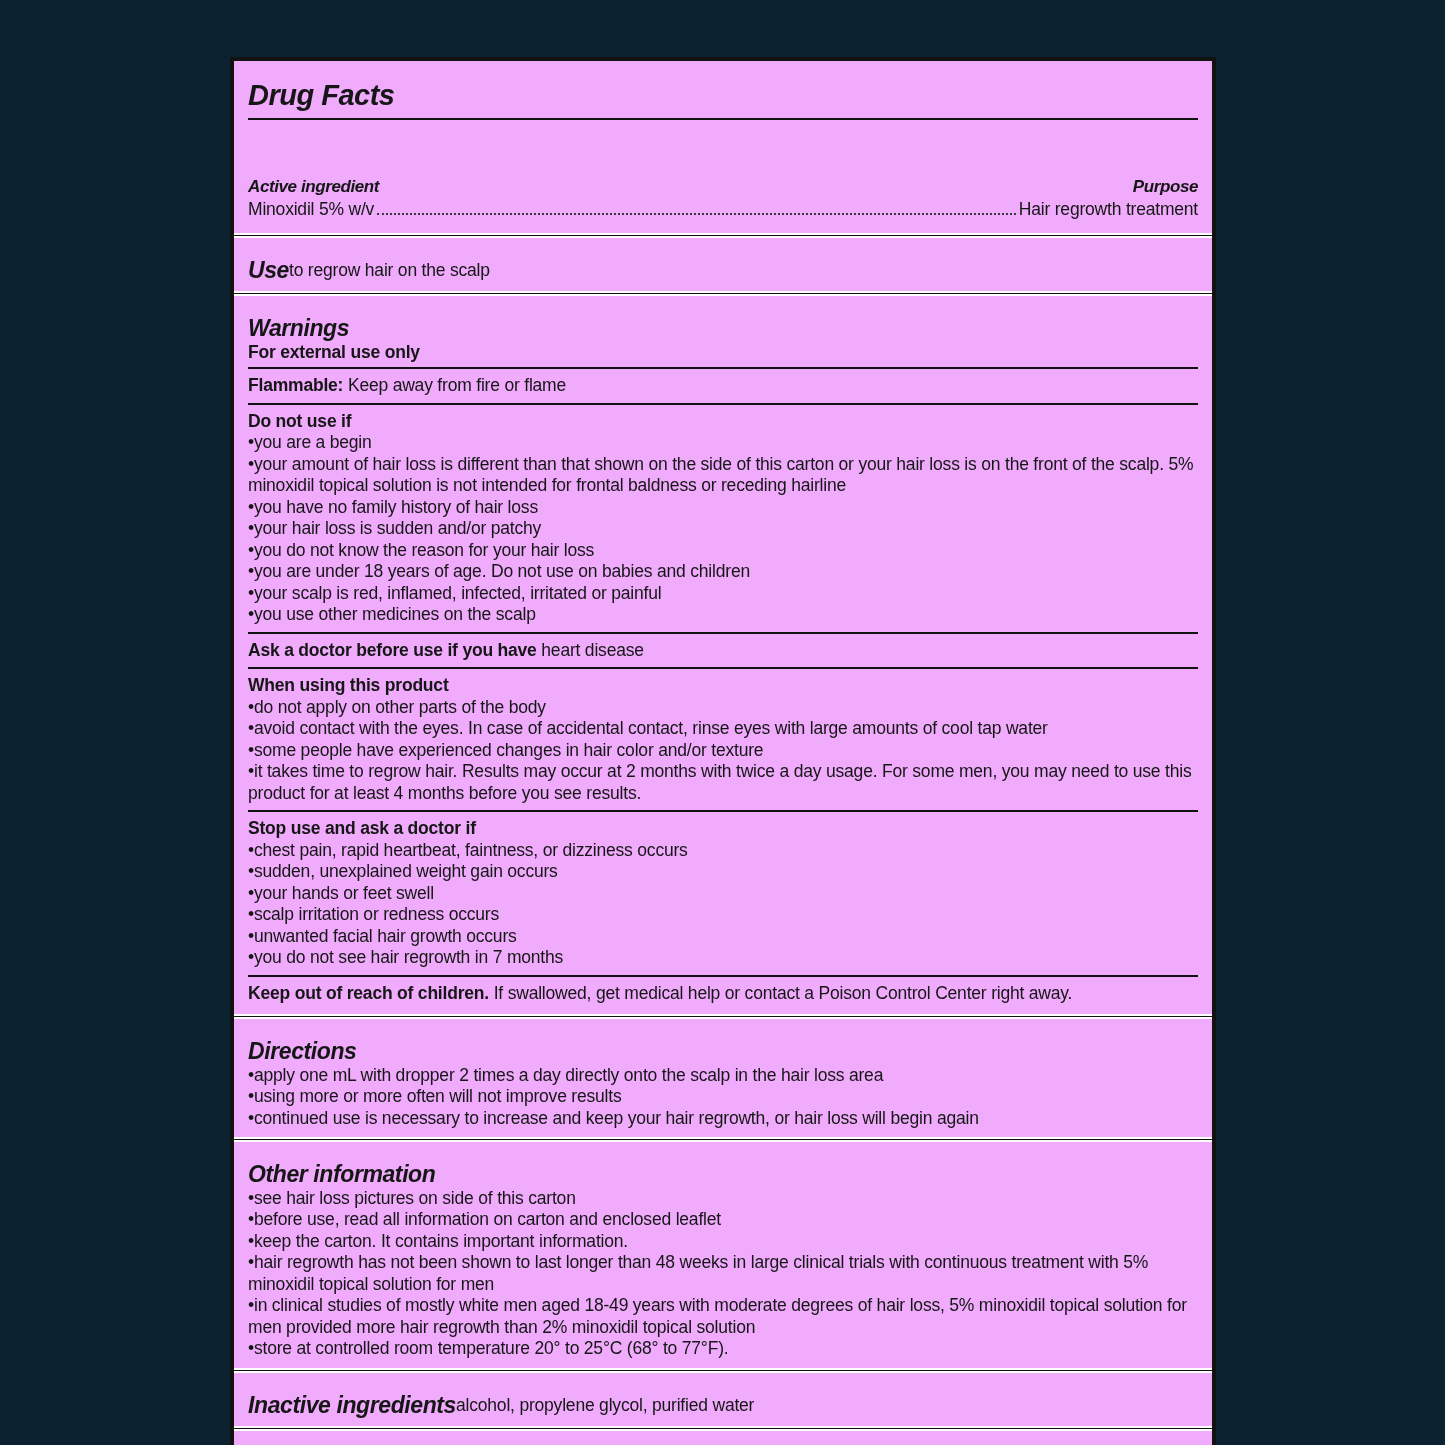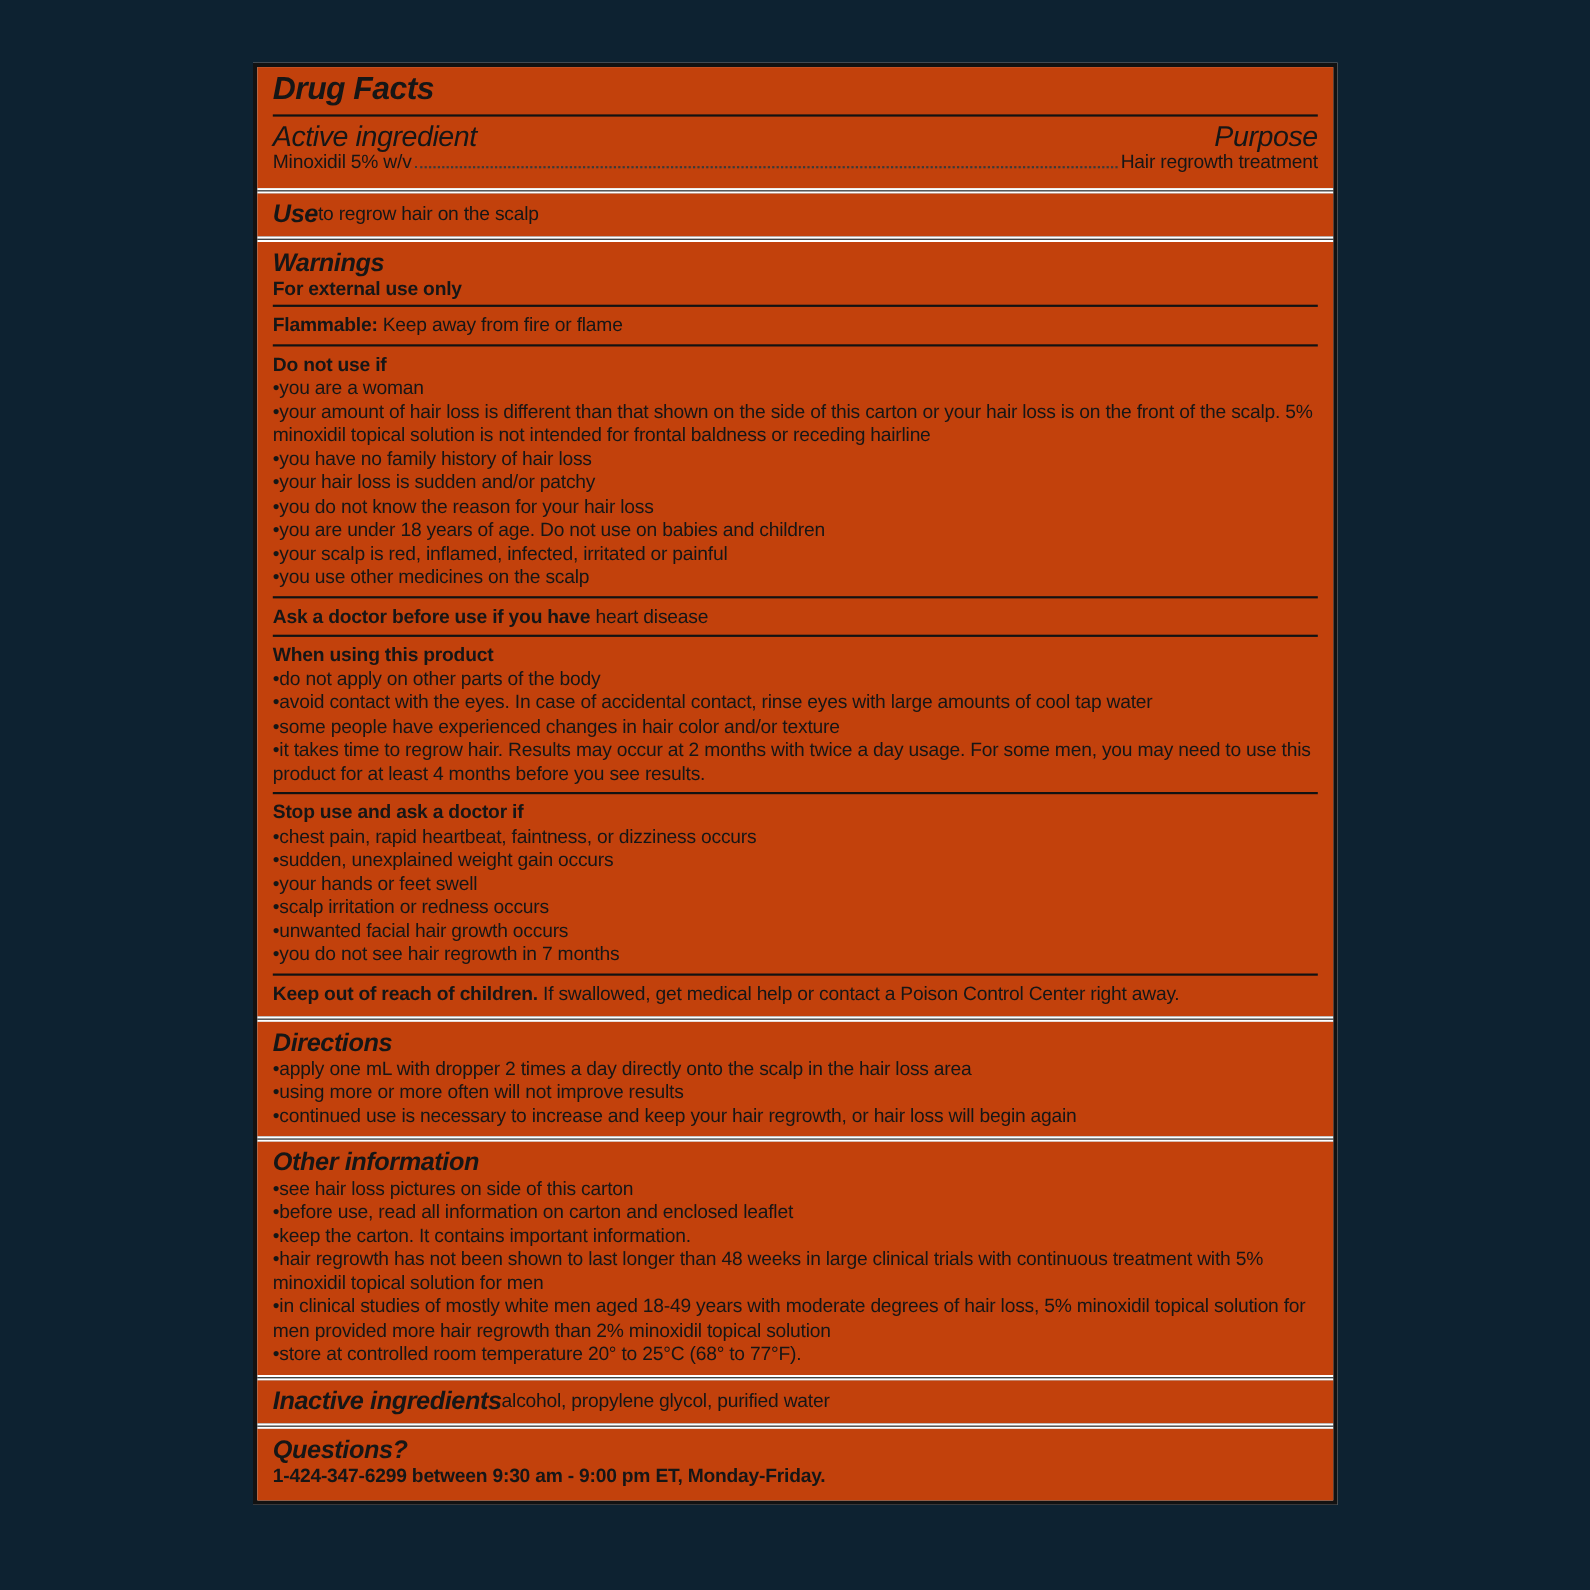--- a/index.html
+++ b/index.html
@@ -13,22 +13,22 @@
   }
   .panel {
     position: absolute;
     left: 230px;
     top: 57px;
     width: 986px;
     background: #ffffff;
     border: 4px solid #121212;
   }
   .section {
-    background: #c2410c;
-    padding: 6px 14px 8px 14px;
+    background: #f0abfc;
+    padding: 20px 14px 8px 14px;
     font-size: 17.5px;
     line-height: 21.5px;
     letter-spacing: -0.2px;
   }
   .section-divider {
     height: 5px;
     background: #121212;
     border-top: 2px solid #ffffff;
     border-bottom: 2px solid #ffffff;
   }
@@ -49,24 +49,25 @@
     letter-spacing: -0.5px;
     padding: 4px 0 6px 0;
   }
   .ai-row {
     display: flex;
     justify-content: space-between;
     align-items: baseline;
     padding-top: 3px;
   }
   .ai-heading, .purpose-heading {
-    font-size: 26px;
-    font-weight: normal;
+    font-size: 17px;
+    font-weight: bold;
     font-style: italic;
     letter-spacing: -0.4px;
+    margin-top: 48px;
   }
   .leader-row {
     display: flex;
     align-items: baseline;
     padding: 2px 0 4px 0;
   }
   .dot-leader {
     flex: 1;
     border-bottom: 2px dotted #3a3a3a;
     margin: 0 3px 4px 3px;
@@ -128,21 +129,21 @@
 
     <div class="subsection">
       <span class="bold">Flammable:</span>
       <span>Keep away from fire or flame</span>
     </div>
     <div class="thin-rule"></div>
 
     <div class="subsection bullet-list">
       <div class="sub-heading">Do not use if</div>
       <div>
-          <div class="bullet">you are a woman</div>
+          <div class="bullet">you are a begin</div>
           <div class="bullet">your amount of hair loss is different than that shown on the side of this carton or your hair loss is on the front of the scalp. 5% minoxidil topical solution is not intended for frontal baldness or receding hairline</div>
           <div class="bullet">you have no family history of hair loss</div>
           <div class="bullet">your hair loss is sudden and/or patchy</div>
           <div class="bullet">you do not know the reason for your hair loss</div>
           <div class="bullet">you are under 18 years of age. Do not use on babies and children</div>
           <div class="bullet">your scalp is red, inflamed, infected, irritated or painful</div>
           <div class="bullet">you use other medicines on the scalp</div>
         </div>
     </div>
     <div class="thin-rule"></div>

